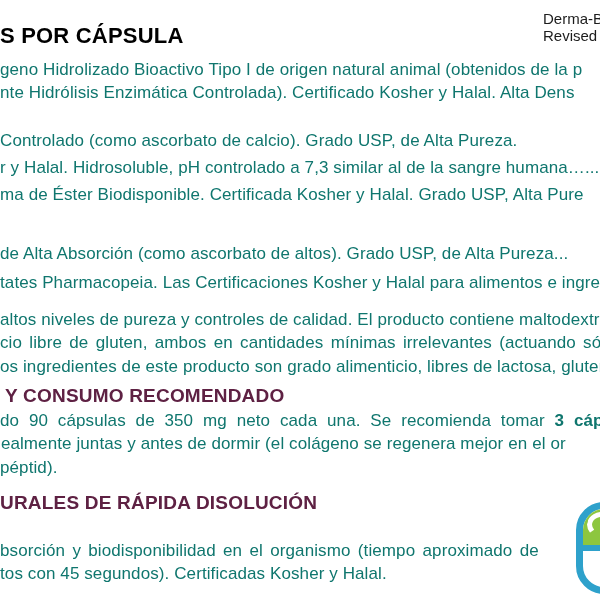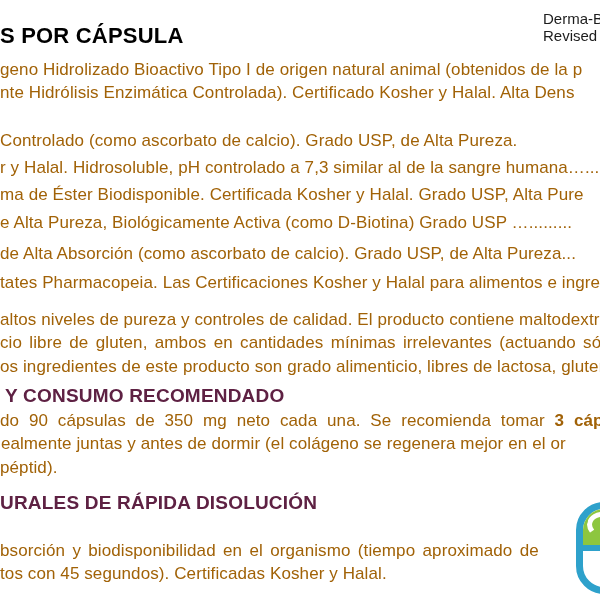--- a/index.html
+++ b/index.html
@@ -7,21 +7,21 @@
     position:relative;
     width:600px;height:600px;
     overflow:hidden;
     background:#ffffff;
     font-family:"Liberation Sans","DejaVu Sans",sans-serif;
   }
   .line{
     position:absolute;left:0;
     white-space:nowrap;
     font-size:17px;line-height:22px;
-    color:#a16207;
+    color:#0f766e;
     letter-spacing:0.1px;
   }
   .title{
     font-size:22px;font-weight:bold;
     color:#000000;letter-spacing:0.2px;
   }
   .section-heading{
     font-size:19px;font-weight:bold;
     color:#5e2143;letter-spacing:0.2px;
   }
@@ -70,22 +70,21 @@
   <div class="hdr" style="top:27px">Revised</div>
 
   <div class="line title" style="top:25px">S POR CÁPSULA</div>
 
   <div class="line" style="top:59px">geno Hidrolizado Bioactivo Tipo I de origen natural animal (obtenidos de la p</div>
   <div class="line" style="top:82px">nte Hidrólisis Enzimática Controlada). Certificado Kosher y Halal. Alta Dens</div>
 
   <div class="line" style="top:130px">Controlado (como ascorbato de calcio). Grado USP, de Alta Pureza.</div>
   <div class="line" style="top:157px">r y Halal. Hidrosoluble, pH controlado a 7,3 similar al de la sangre humana…....</div>
   <div class="line" style="top:184px">ma de Éster Biodisponible. Certificada Kosher y Halal. Grado USP, Alta Pure</div>
-  <div class="line" style="top:212px">e Alta Pureza, Biológicamente Activa (como D-Biotina) Grado USP ….........</div>
-  <div class="line" style="top:243px">de Alta Absorción (como ascorbato de calcio). Grado USP, de Alta Pureza...</div>
+  <div class="line" style="top:243px">de Alta Absorción (como ascorbato de altos). Grado USP, de Alta Pureza...</div>
 
   <div class="line" style="top:272px">tates Pharmacopeia. Las Certificaciones Kosher y Halal para alimentos e ingre</div>
   <div class="line" style="top:309px">altos niveles de pureza y controles de calidad. El producto contiene maltodextri</div>
   <div class="line just-med" style="top:332px">cio libre de gluten, ambos en cantidades mínimas irrelevantes (actuando sólo</div>
   <div class="line" style="top:356px">os ingredientes de este producto son grado alimenticio, libres de lactosa, gluten</div>
 
   <div class="line section-heading" style="top:385px;left:-14px">N Y CONSUMO RECOMENDADO</div>
   <div class="line just-wide" style="top:410px"><span>do 90 cápsulas de 350 mg neto cada una. Se recomienda tomar </span><span class="bold">3 cáps</span></div>
   <div class="line" style="top:433px;left:-3px">lealmente juntas y antes de dormir (el colágeno se regenera mejor en el or</div>
   <div class="line" style="top:457px">péptid).</div>

